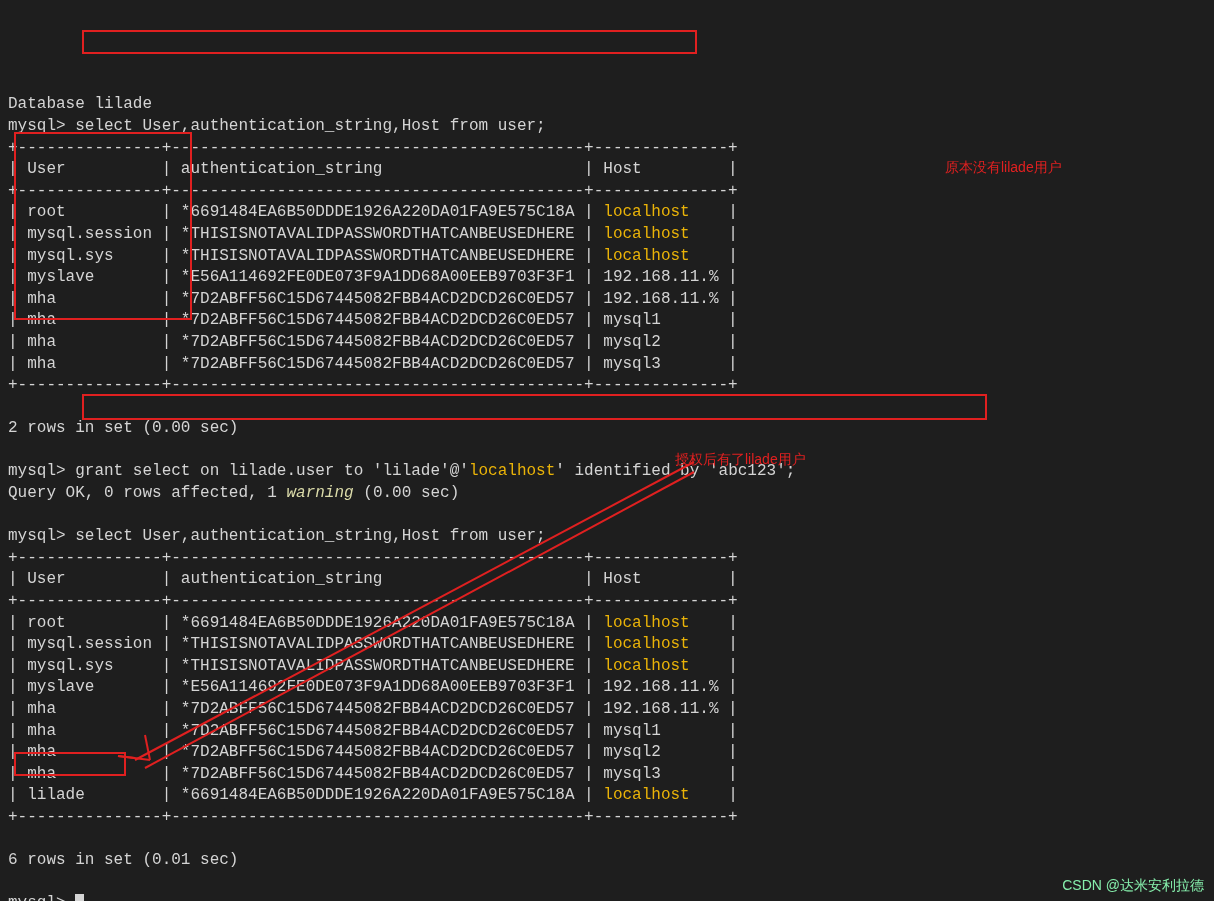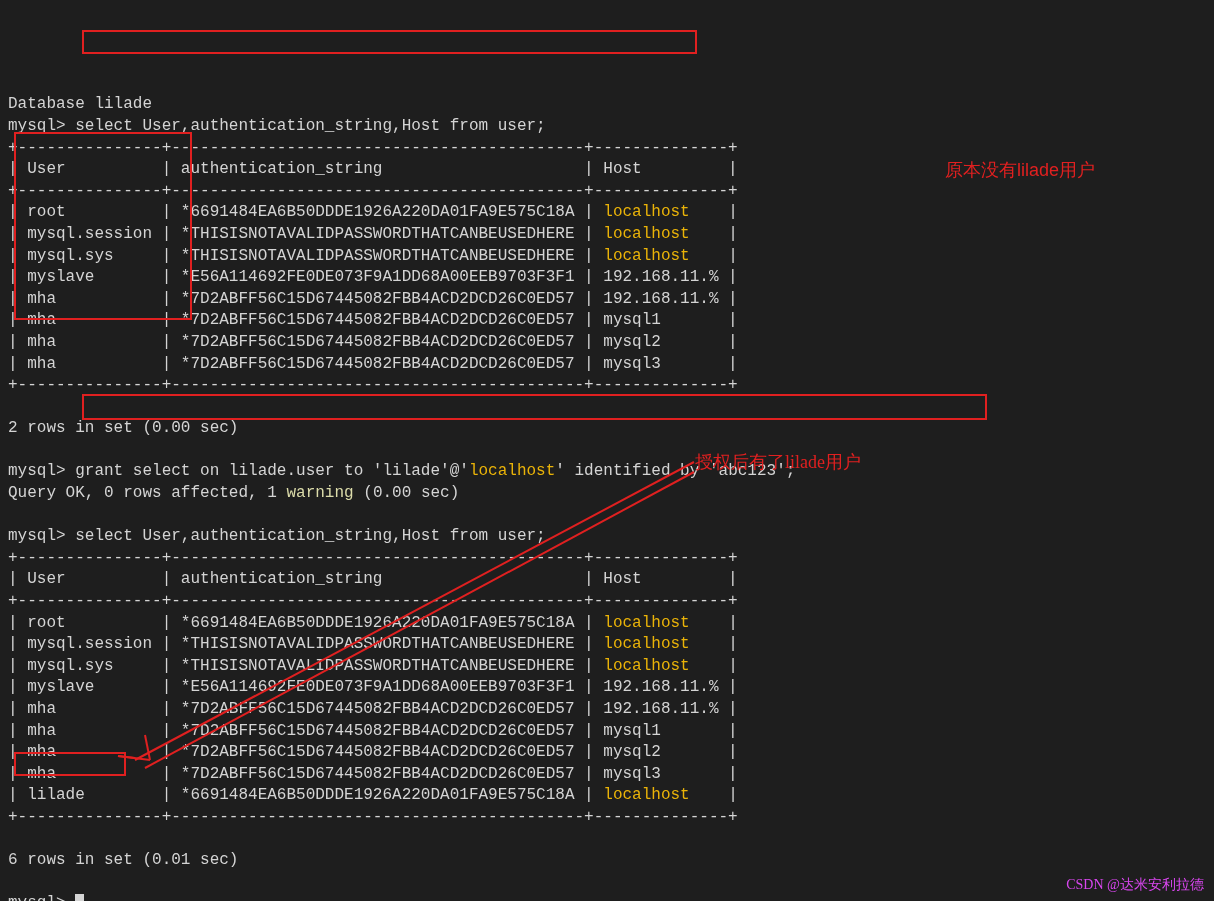--- a/index.html
+++ b/index.html
@@ -11,50 +11,50 @@
     font-size: 16px;
     line-height: 1.35;
     white-space: pre;
     position: relative;
     width: 1214px;
     height: 901px;
     box-sizing: border-box;
     overflow: hidden;
   }
   .purple { color: #eab308; }
-  .yellow { color: #dcdcaa; }
+  .yellow { color: #dcdcaa; font-style: italic; }
   .redbox {
     position: absolute;
     border: 2px solid #e02020;
     box-sizing: border-box;
   }
   .annot {
     position: absolute;
     color: #e02020;
     font-family: sans-serif;
-    font-size: 18px;
+    font-size: 14px;
     white-space: nowrap;
   }
   .arrow {
     position: absolute;
     pointer-events: none;
   }
   .cursor {
     display: inline-block;
     width: 9px;
     height: 18px;
     background: #d4d4d4;
     vertical-align: text-bottom;
   }
   .watermark {
     position: absolute;
     right: 10px;
     bottom: 6px;
-    color: #d946ef;
-    font-family: Liberation Serif, serif;
+    color: #86efac;
+    font-family: Liberation Sans, sans-serif;
     font-size: 14px;
   }
 </style>
 </head>
 <body>
 
 
 
 <div><span>Database lilade</span>
 <span>mysql&gt;</span><span> select User,authentication_string,Host from user;</span>
@@ -96,21 +96,21 @@
 <span>mysql&gt;</span> <span class="cursor"></span></div>
 
 
 <div class="redbox" style="left:82px; top:30px; width:615px; height:24px;"></div>
 <div class="redbox" style="left:14px; top:132px; width:178px; height:188px;"></div>
 <div class="redbox" style="left:82px; top:394px; width:905px; height:26px;"></div>
 <div class="redbox" style="left:14px; top:752px; width:112px; height:24px;"></div>
 
 
 <div class="annot" style="left:945px; top:158px;">原本没有lilade用户</div>
-<div class="annot" style="left:695px; top:450px;font-family:Liberation Serif, serif;">授权后有了lilade用户</div>
+<div class="annot" style="left:675px; top:450px;">授权后有了lilade用户</div>
 
 
 <svg class="arrow" style="left:0; top:0; width:1214px; height:901px;">
   <defs>
     <marker id="ah" markerWidth="14" markerHeight="12" refX="2" refY="6" orient="auto">
       <path d="M0,0 L14,6 L0,12 L4,6 Z" fill="#e02020"></path>
     </marker>
   </defs>
   <line x1="694" y1="462" x2="135" y2="760" stroke="#e02020" stroke-width="2"></line>
   <line x1="694" y1="472" x2="145" y2="768" stroke="#e02020" stroke-width="2"></line>

